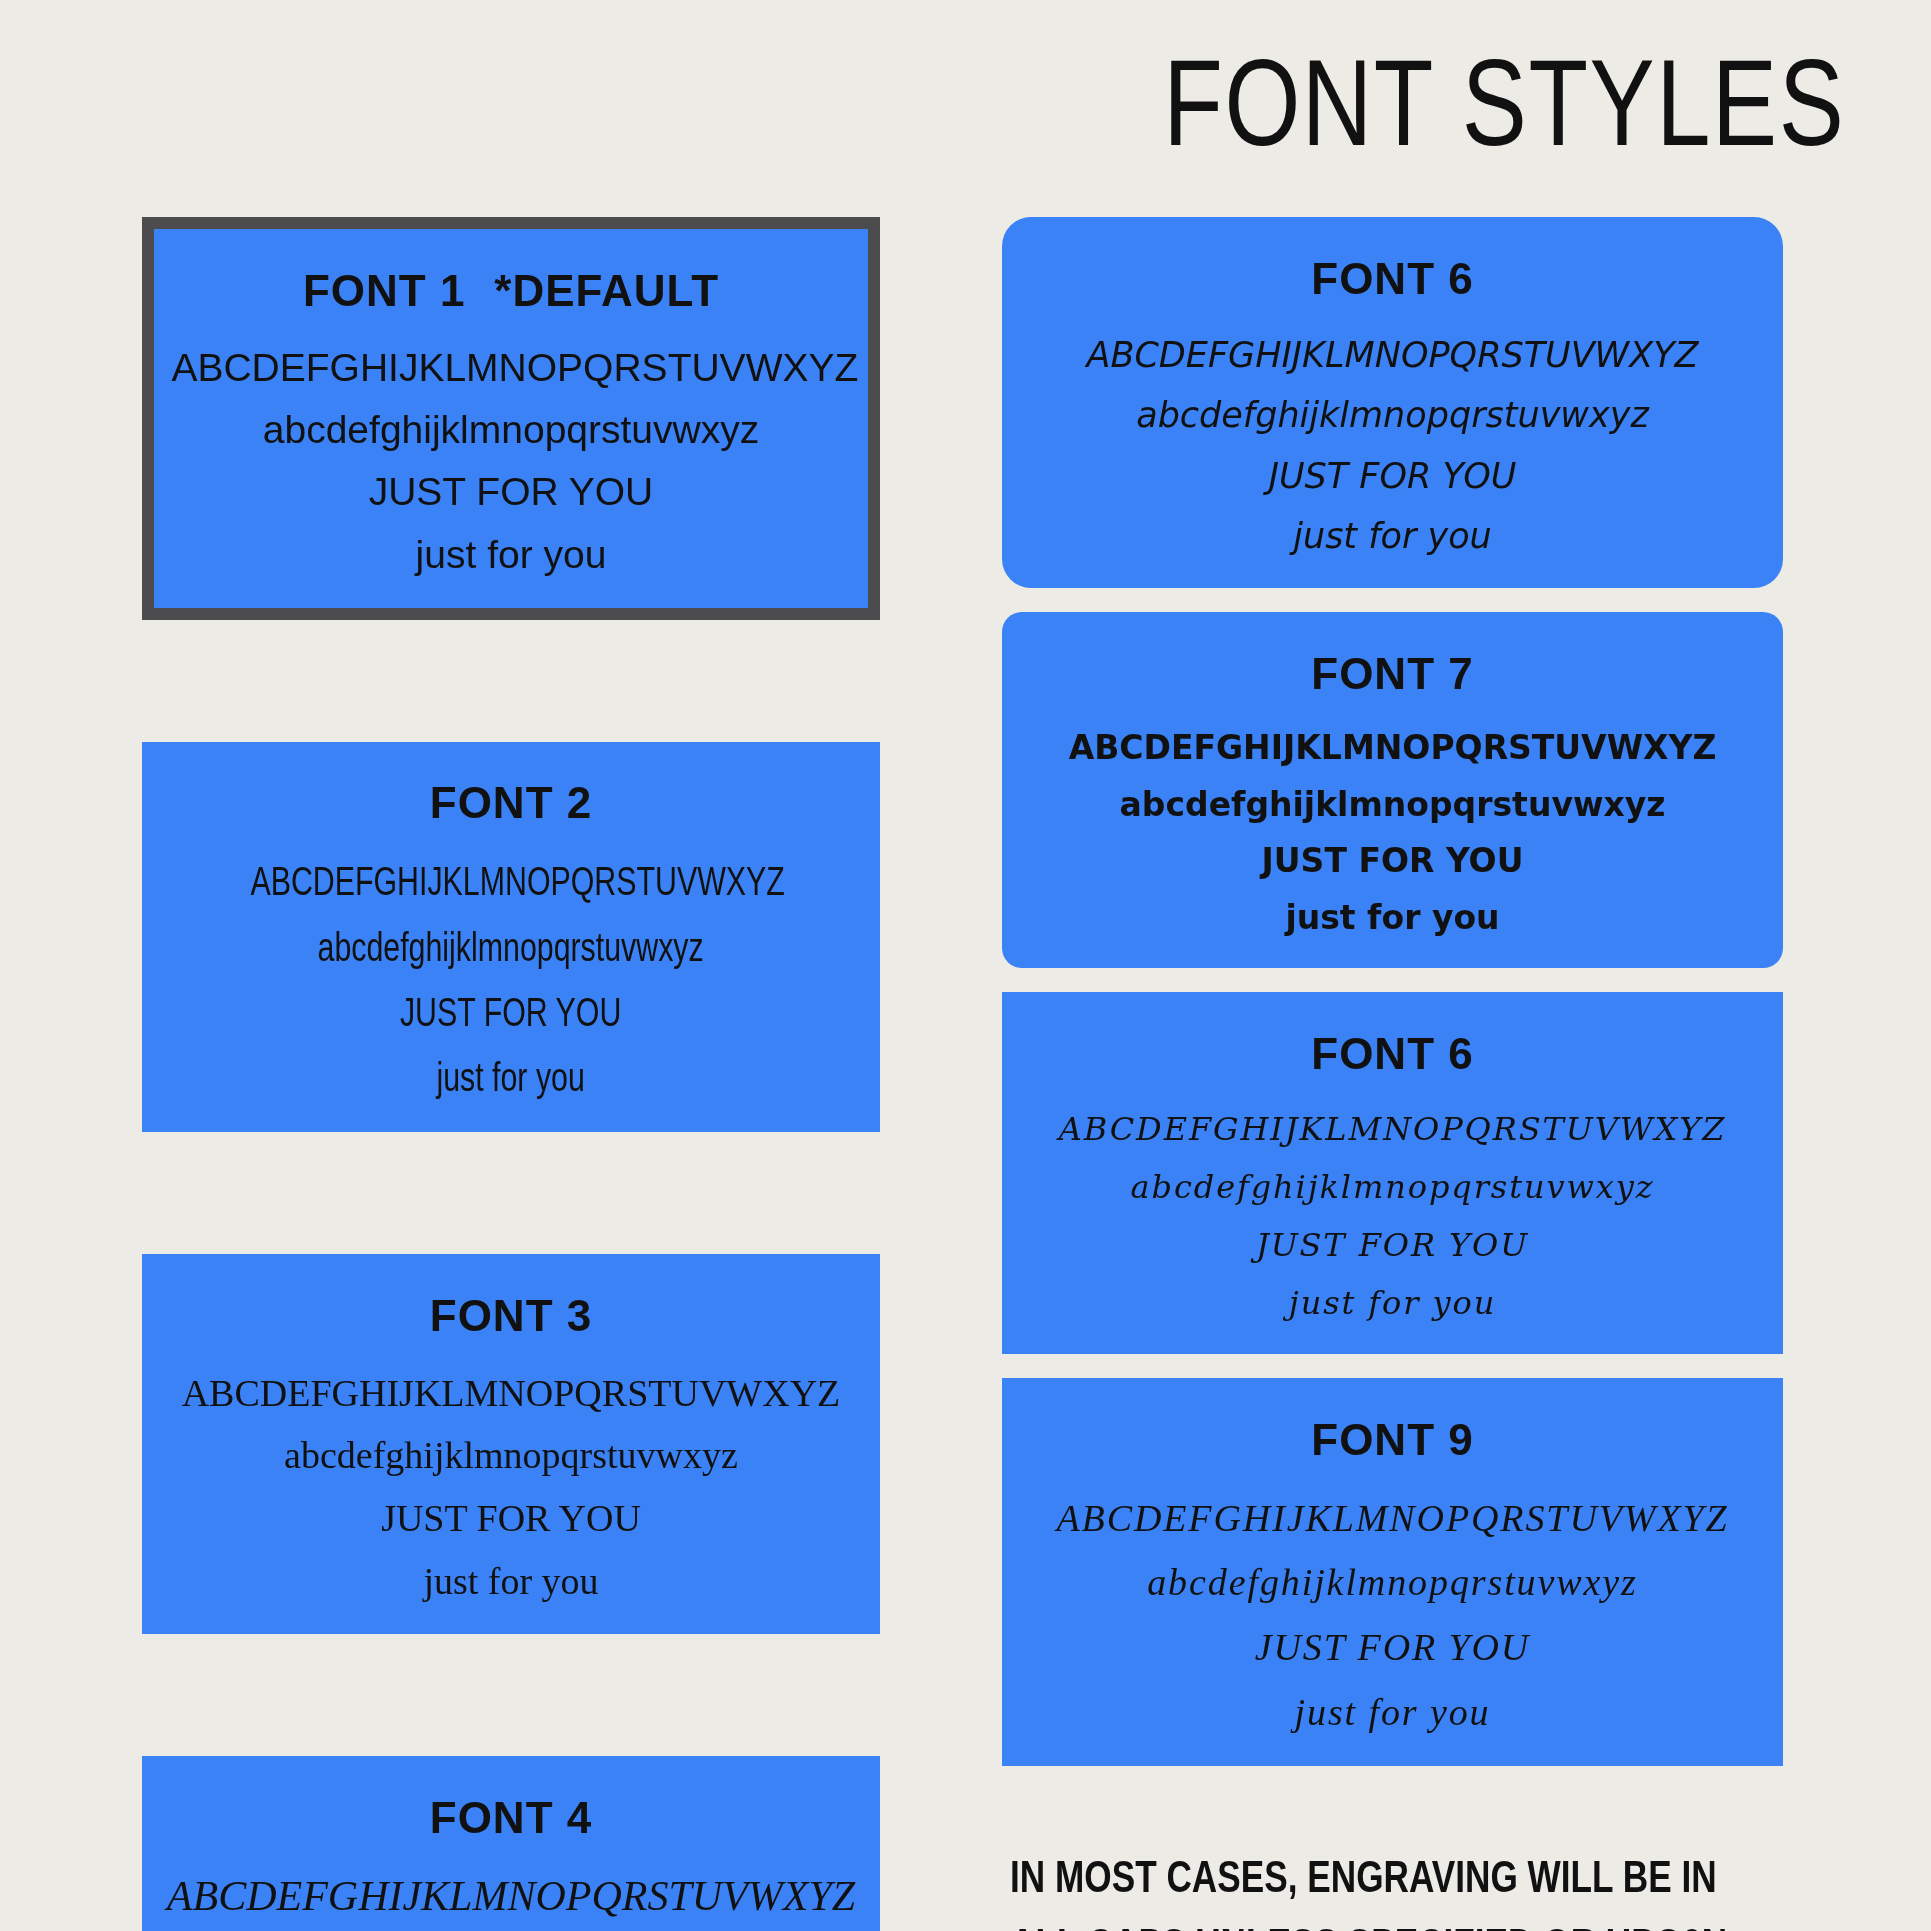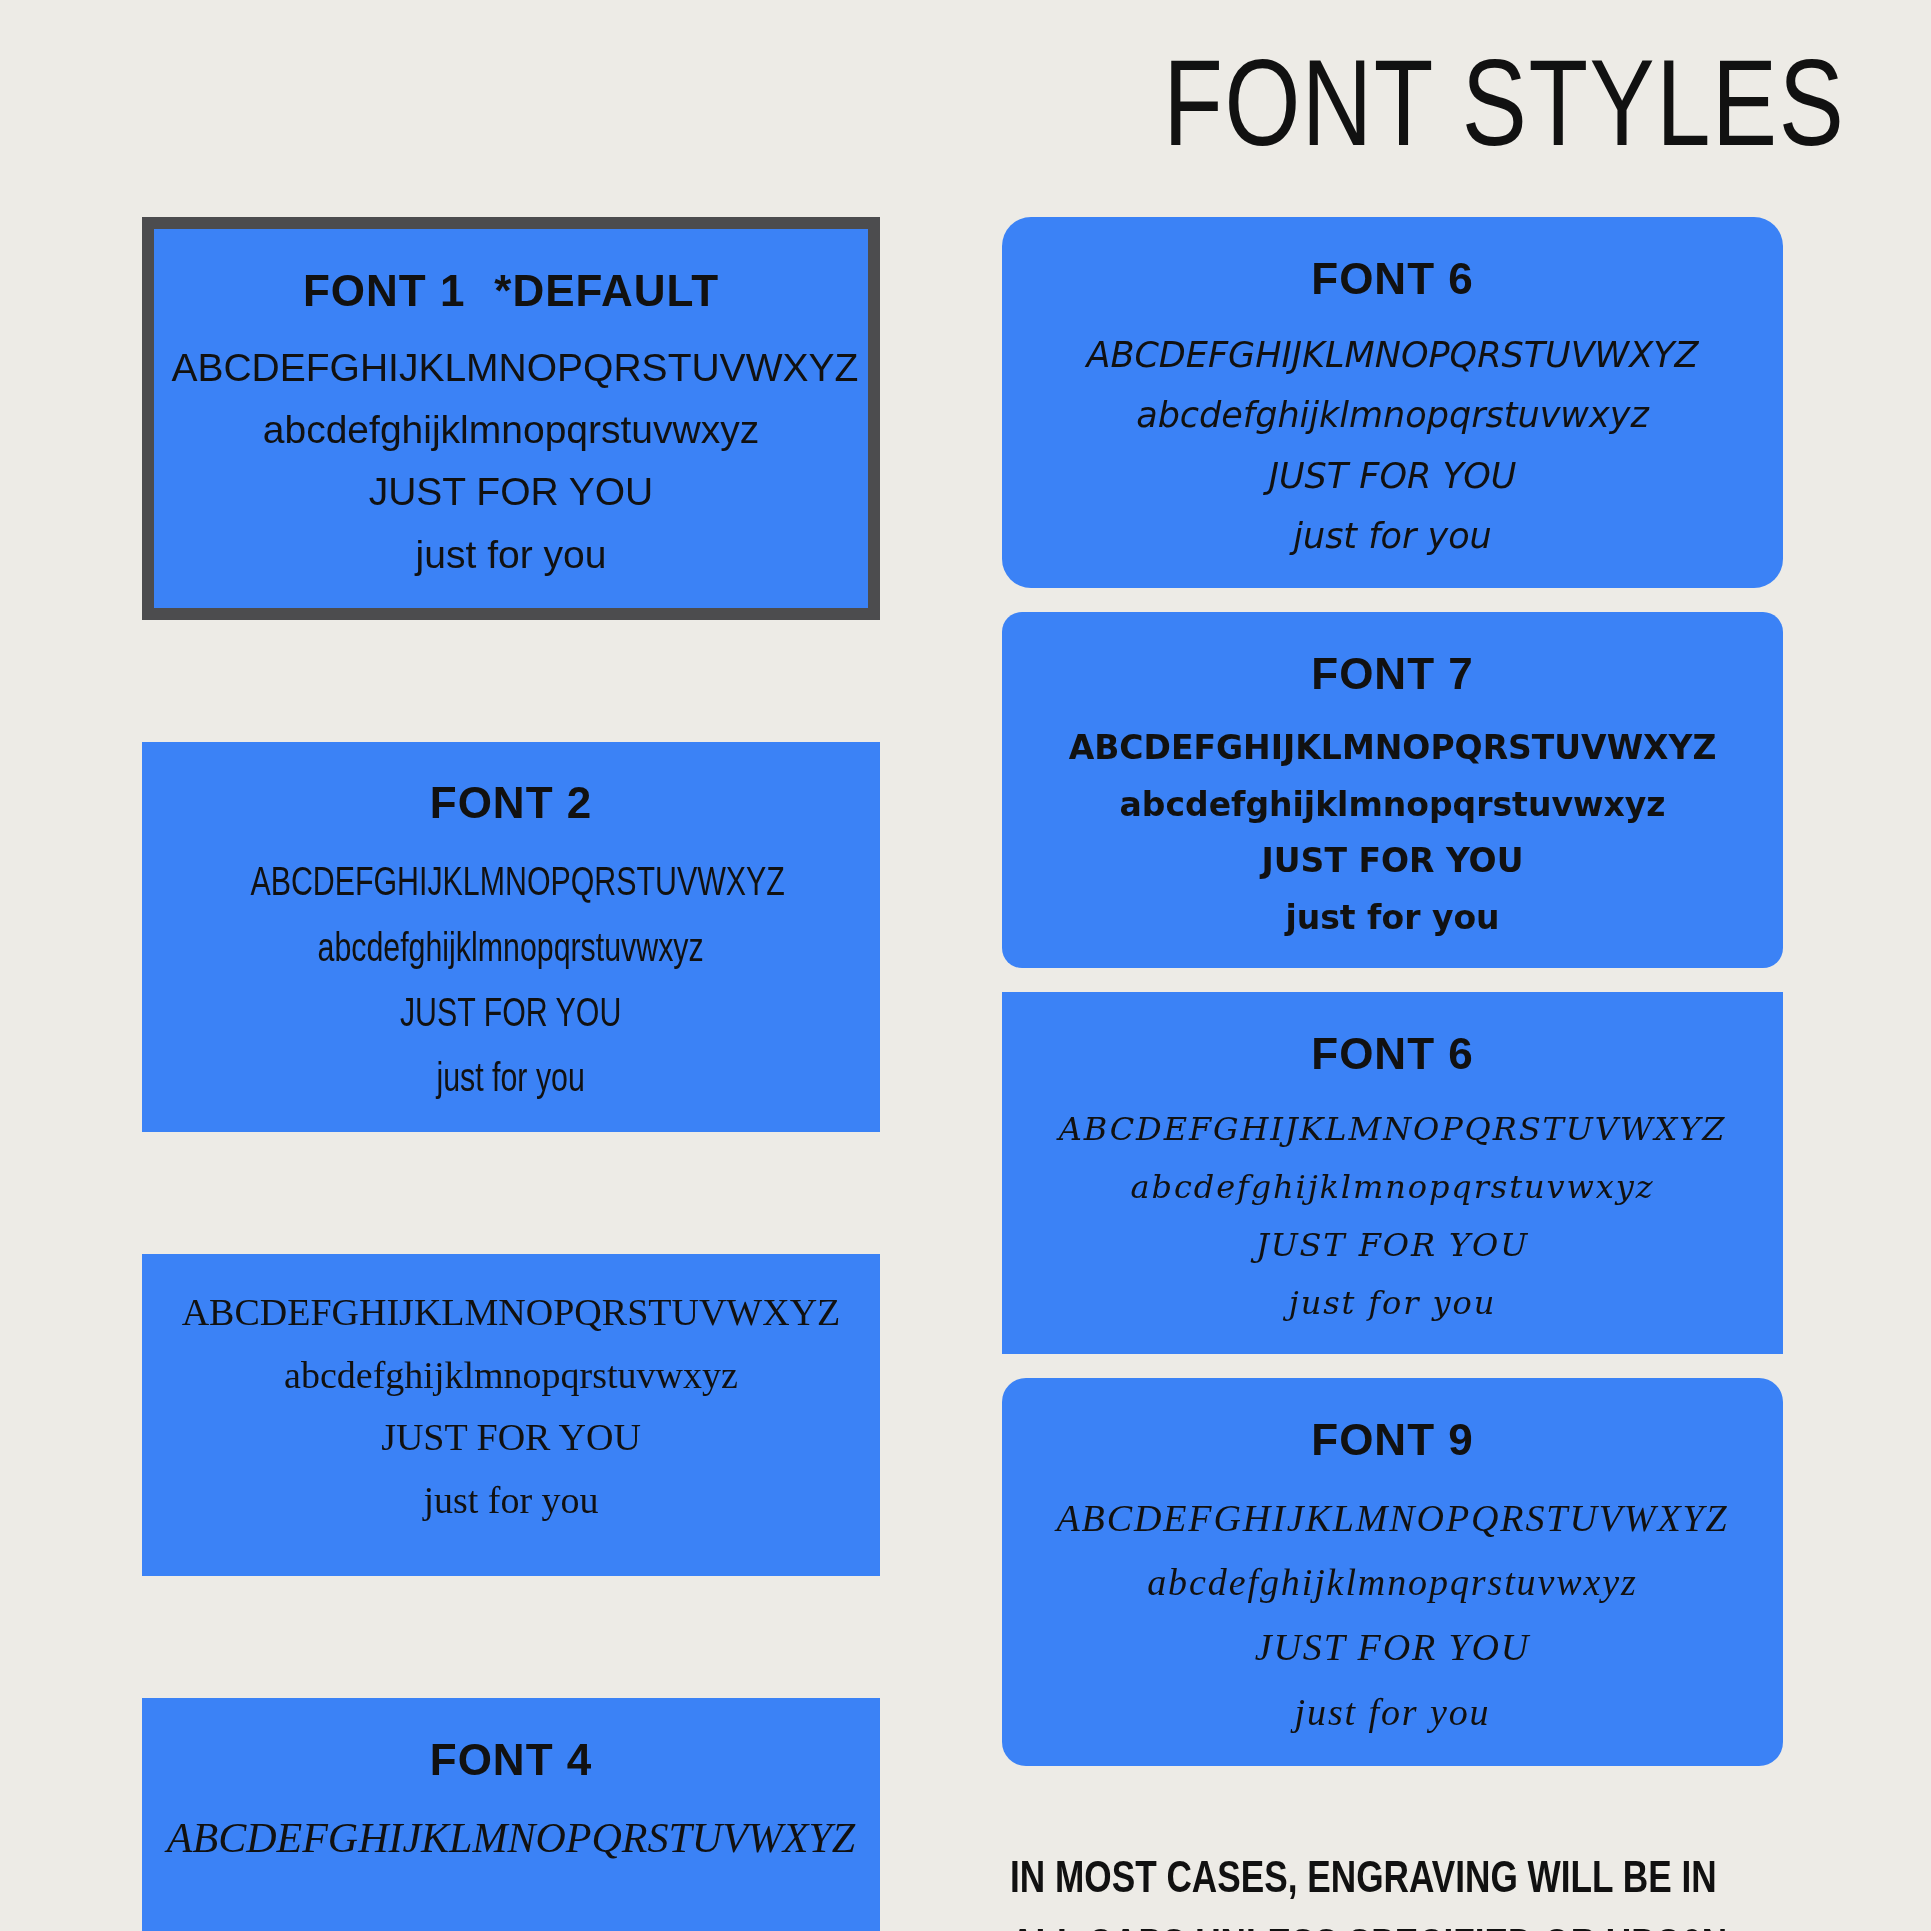--- a/index.html
+++ b/index.html
@@ -61,21 +61,21 @@
   .f3{min-height:322px;}
   .f3 .line{font-family:"Liberation Serif",serif;font-size:38px;line-height:1.55;}
   .f4{min-height:322px;}
   .f4 .line{font-family:"Liberation Serif",serif;font-style:italic;font-size:42px;line-height:1.45;}
   .f6{min-height:336px;border-radius:29px;}
   .f6 .line{font-family:"DejaVu Sans",sans-serif;font-style:oblique;font-size:35px;line-height:1.62;}
   .f7{min-height:322px;border-radius:20px;}
   .f7 .line{font-family:"DejaVu Sans",sans-serif;font-weight:bold;font-size:33px;line-height:1.6;}
   .f8{min-height:309px;}
   .f8 .line{font-family:"DejaVu Serif",serif;font-style:italic;font-size:32px;letter-spacing:1.9px;line-height:1.7;}
-  .f9{min-height:292px;border-radius:24px;}
+  .f9{min-height:292px;}
   .f9 .line{font-family:"Liberation Serif",serif;font-style:italic;font-size:38px;letter-spacing:1.9px;line-height:1.6;}
   .note{margin-top:53px;padding-left:7.7px;}
   .note-line{
     font-weight:bold;
     font-size:44px;
     line-height:1.55;
     transform:scaleX(.80);
     transform-origin:left center;
     white-space:nowrap;
     font-family:"Liberation Sans",sans-serif;
@@ -96,20 +96,21 @@
     <div class="line">just for you</div>
   </section>
       <section class="card f2">
     <h2 class="card-title"><span>FONT 2</span></h2>
     <div class="line">ABCDEFGHIJKLMNOPQRSTUVWXYZ</div>
     <div class="line">abcdefghijklmnopqrstuvwxyz</div>
     <div class="line">JUST FOR YOU</div>
     <div class="line">just for you</div>
   </section>
       <section class="card f3">
+    <h2 class="card-title"><span>FONT 3</span></h2>
     <div class="line">ABCDEFGHIJKLMNOPQRSTUVWXYZ</div>
     <div class="line">abcdefghijklmnopqrstuvwxyz</div>
     <div class="line">JUST FOR YOU</div>
     <div class="line">just for you</div>
   </section>
       <section class="card f4">
     <h2 class="card-title"><span>FONT 4</span></h2>
     <div class="line">ABCDEFGHIJKLMNOPQRSTUVWXYZ</div>
 
   </section>

